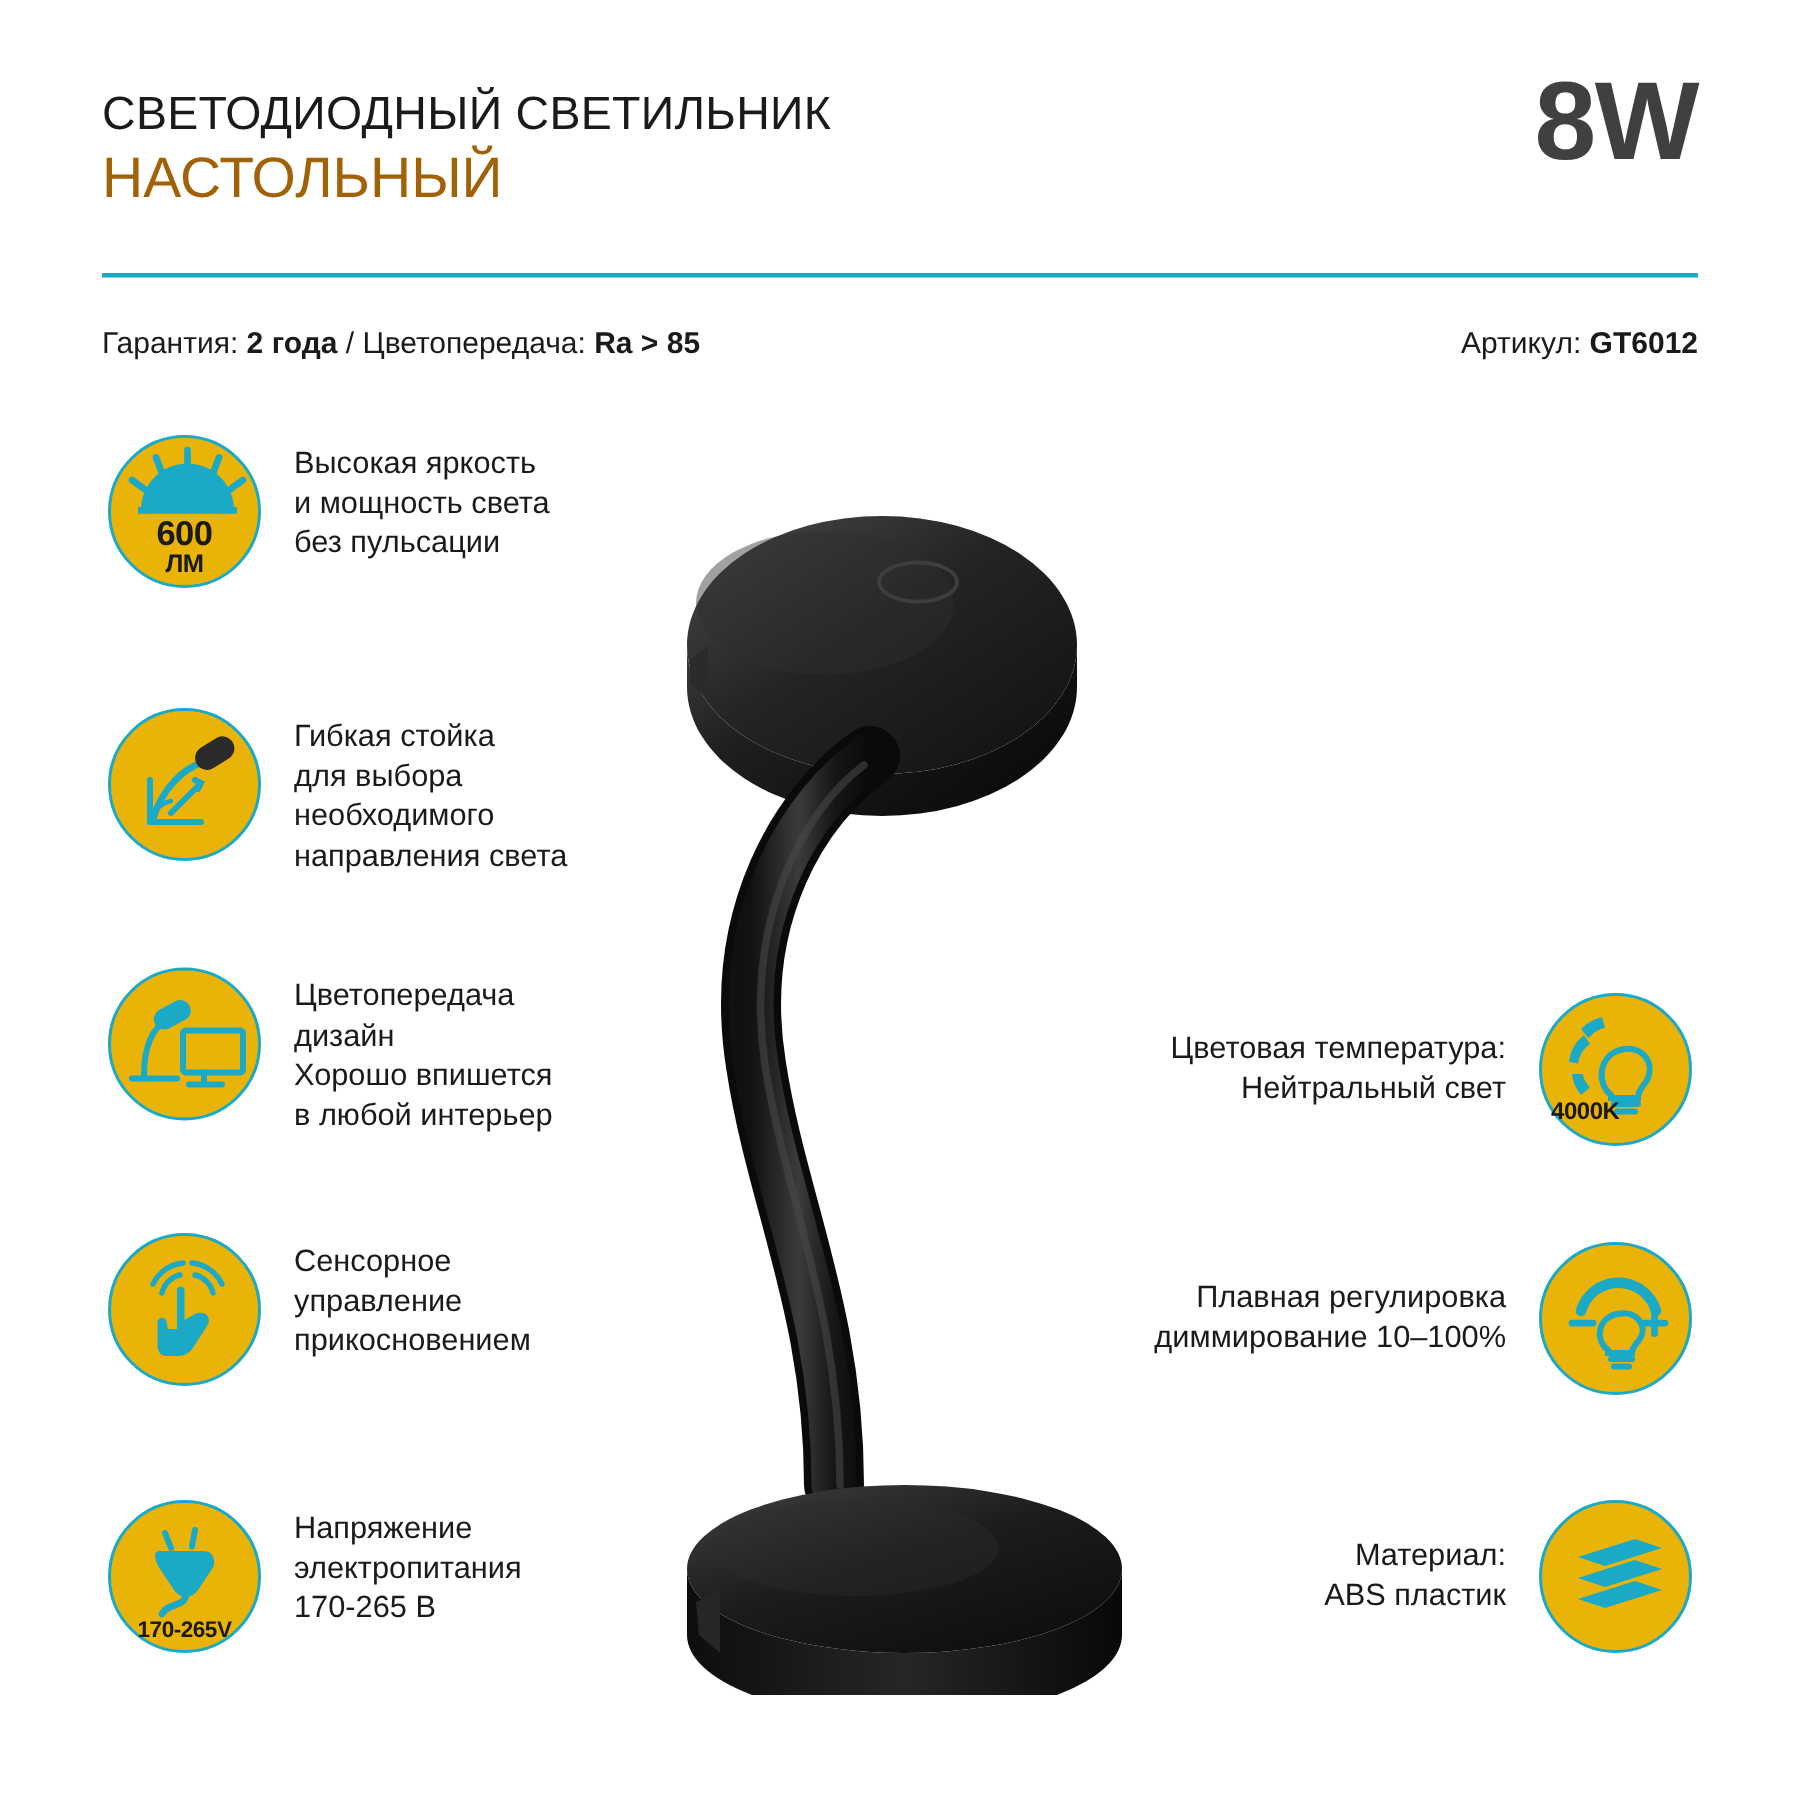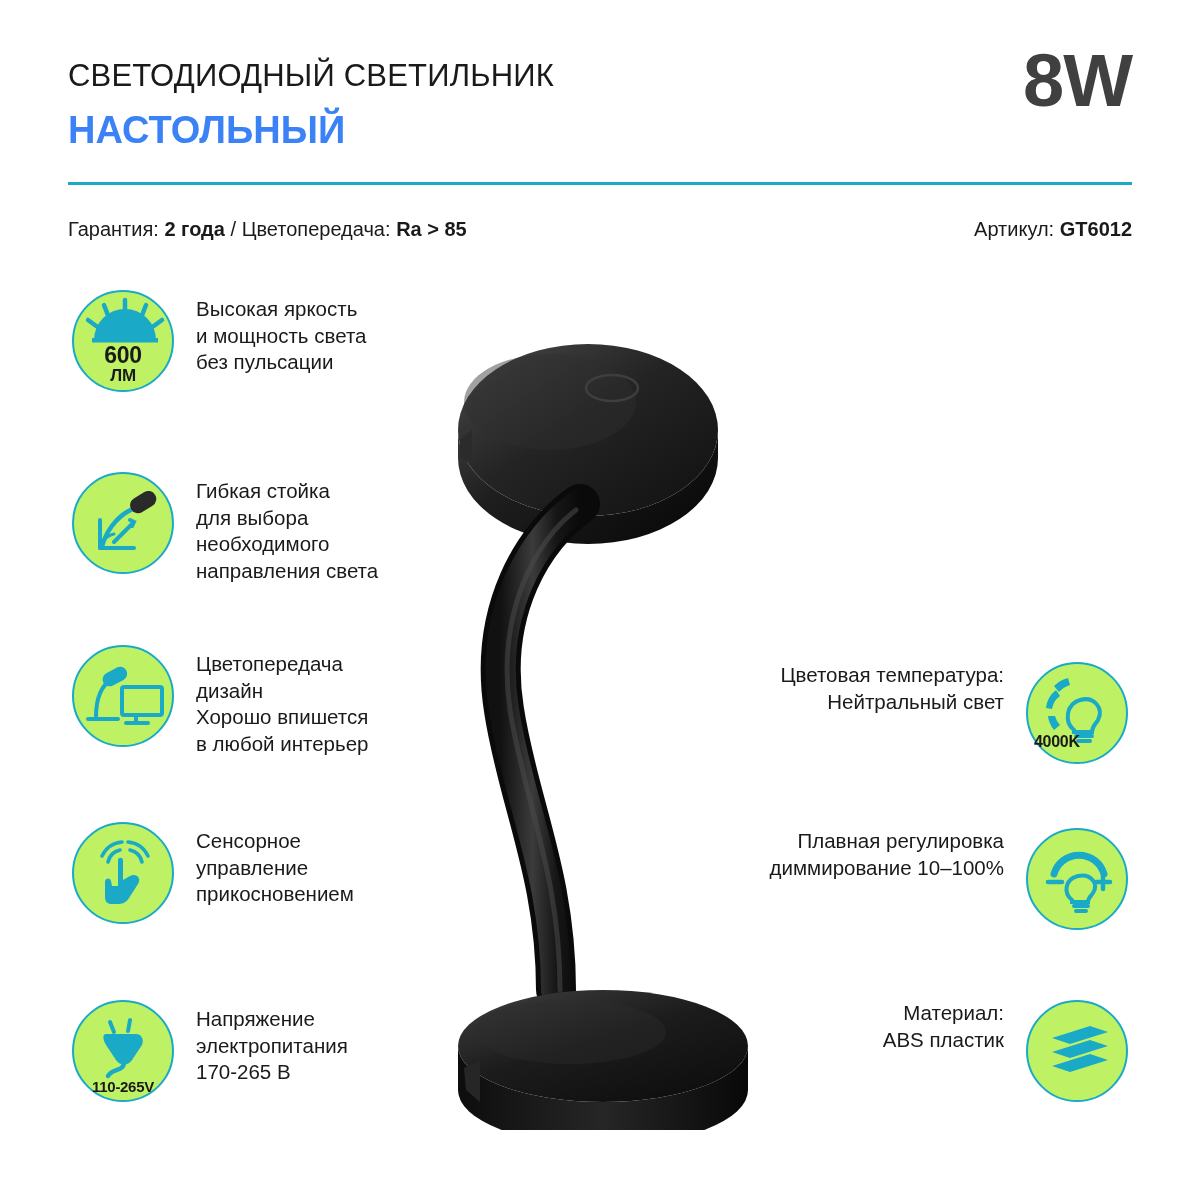--- a/index.html
+++ b/index.html
@@ -25,24 +25,24 @@
   .title-line1 {
     font-size: 31px;
     letter-spacing: 0.2px;
     color: #1a1a1a;
     font-weight: 400;
     line-height: 1.15;
     white-space: nowrap;
   }
   .title-line2 {
     font-size: 38px;
-    font-weight: bold;
-    color: #3b82f6;
+    font-weight: normal;
+    color: #a16207;
     line-height: 1.15;
-    margin-top: 15px;
+    margin-top: 4px;
     white-space: nowrap;
   }
   .wattage {
     position: absolute;
     right: 0; top: -14px;
     font-size: 74px;
     font-weight: bold;
     color: #404040;
     letter-spacing: -1px;
     line-height: 1;
@@ -68,36 +68,36 @@
     position: absolute;
     display: flex;
     align-items: flex-start;
   }
   .icon-circle {
     width: 102px; height: 102px;
     border-radius: 50%;
     border: 2.5px solid #1aaac8;
     position: relative;
     flex: 0 0 auto;
-    background: #bef264;
+    background: #eab308;
   }
   .icon-circle svg { position: absolute; left: 0; top: 0; }
   .feat-text {
     margin-left: 22px;
     font-size: 20.5px;
     line-height: 1.3;
     color: #1a1a1a;
     padding-top: 6px;
   }
   .feat-text .strong { font-weight: normal; }
 
   
   .feature.right {
     flex-direction: row;
-    align-items: flex-start;
+    align-items: center;
   }
   .feature.right .feat-text {
     margin-left: 0;
     margin-right: 22px;
     text-align: right;
     padding-top: 0;
   }
 
   
   #f-lumen { left: 72px; top: 290px; }
@@ -243,21 +243,21 @@
   <div class="feature" id="f-volt">
     <div class="icon-circle">
       <svg width="102" height="102" viewBox="0 0 102 102">
         <g stroke="#1aaac8" stroke-width="4" fill="none" stroke-linecap="round">
           <line x1="36" y1="20" x2="40" y2="30"></line>
           <line x1="56" y1="18" x2="54" y2="29"></line>
         </g>
         <path d="M32 32 L62 32 C68 32 70 38 68 43 L58 58 C54 64 46 64 42 58 L32 43 C29 38 28 32 32 32 Z" fill="#1aaac8"></path>
         <path d="M50 60 C50 70 38 66 34 74" stroke="#1aaac8" stroke-width="4.5" fill="none" stroke-linecap="round"></path>
       </svg>
-      <div class="inner-label" style="top:76px; font-size:15px;">110-265V</div>
+      <div class="inner-label" style="top:76px; font-size:15px;">170-265V</div>
     </div>
     <div class="feat-text">
       <div>Напряжение</div>
       <div>электропитания</div>
       <div class="strong">170-265 В</div>
     </div>
   </div>
 
   <div class="feature right" id="f-temp">
     <div class="feat-text">

